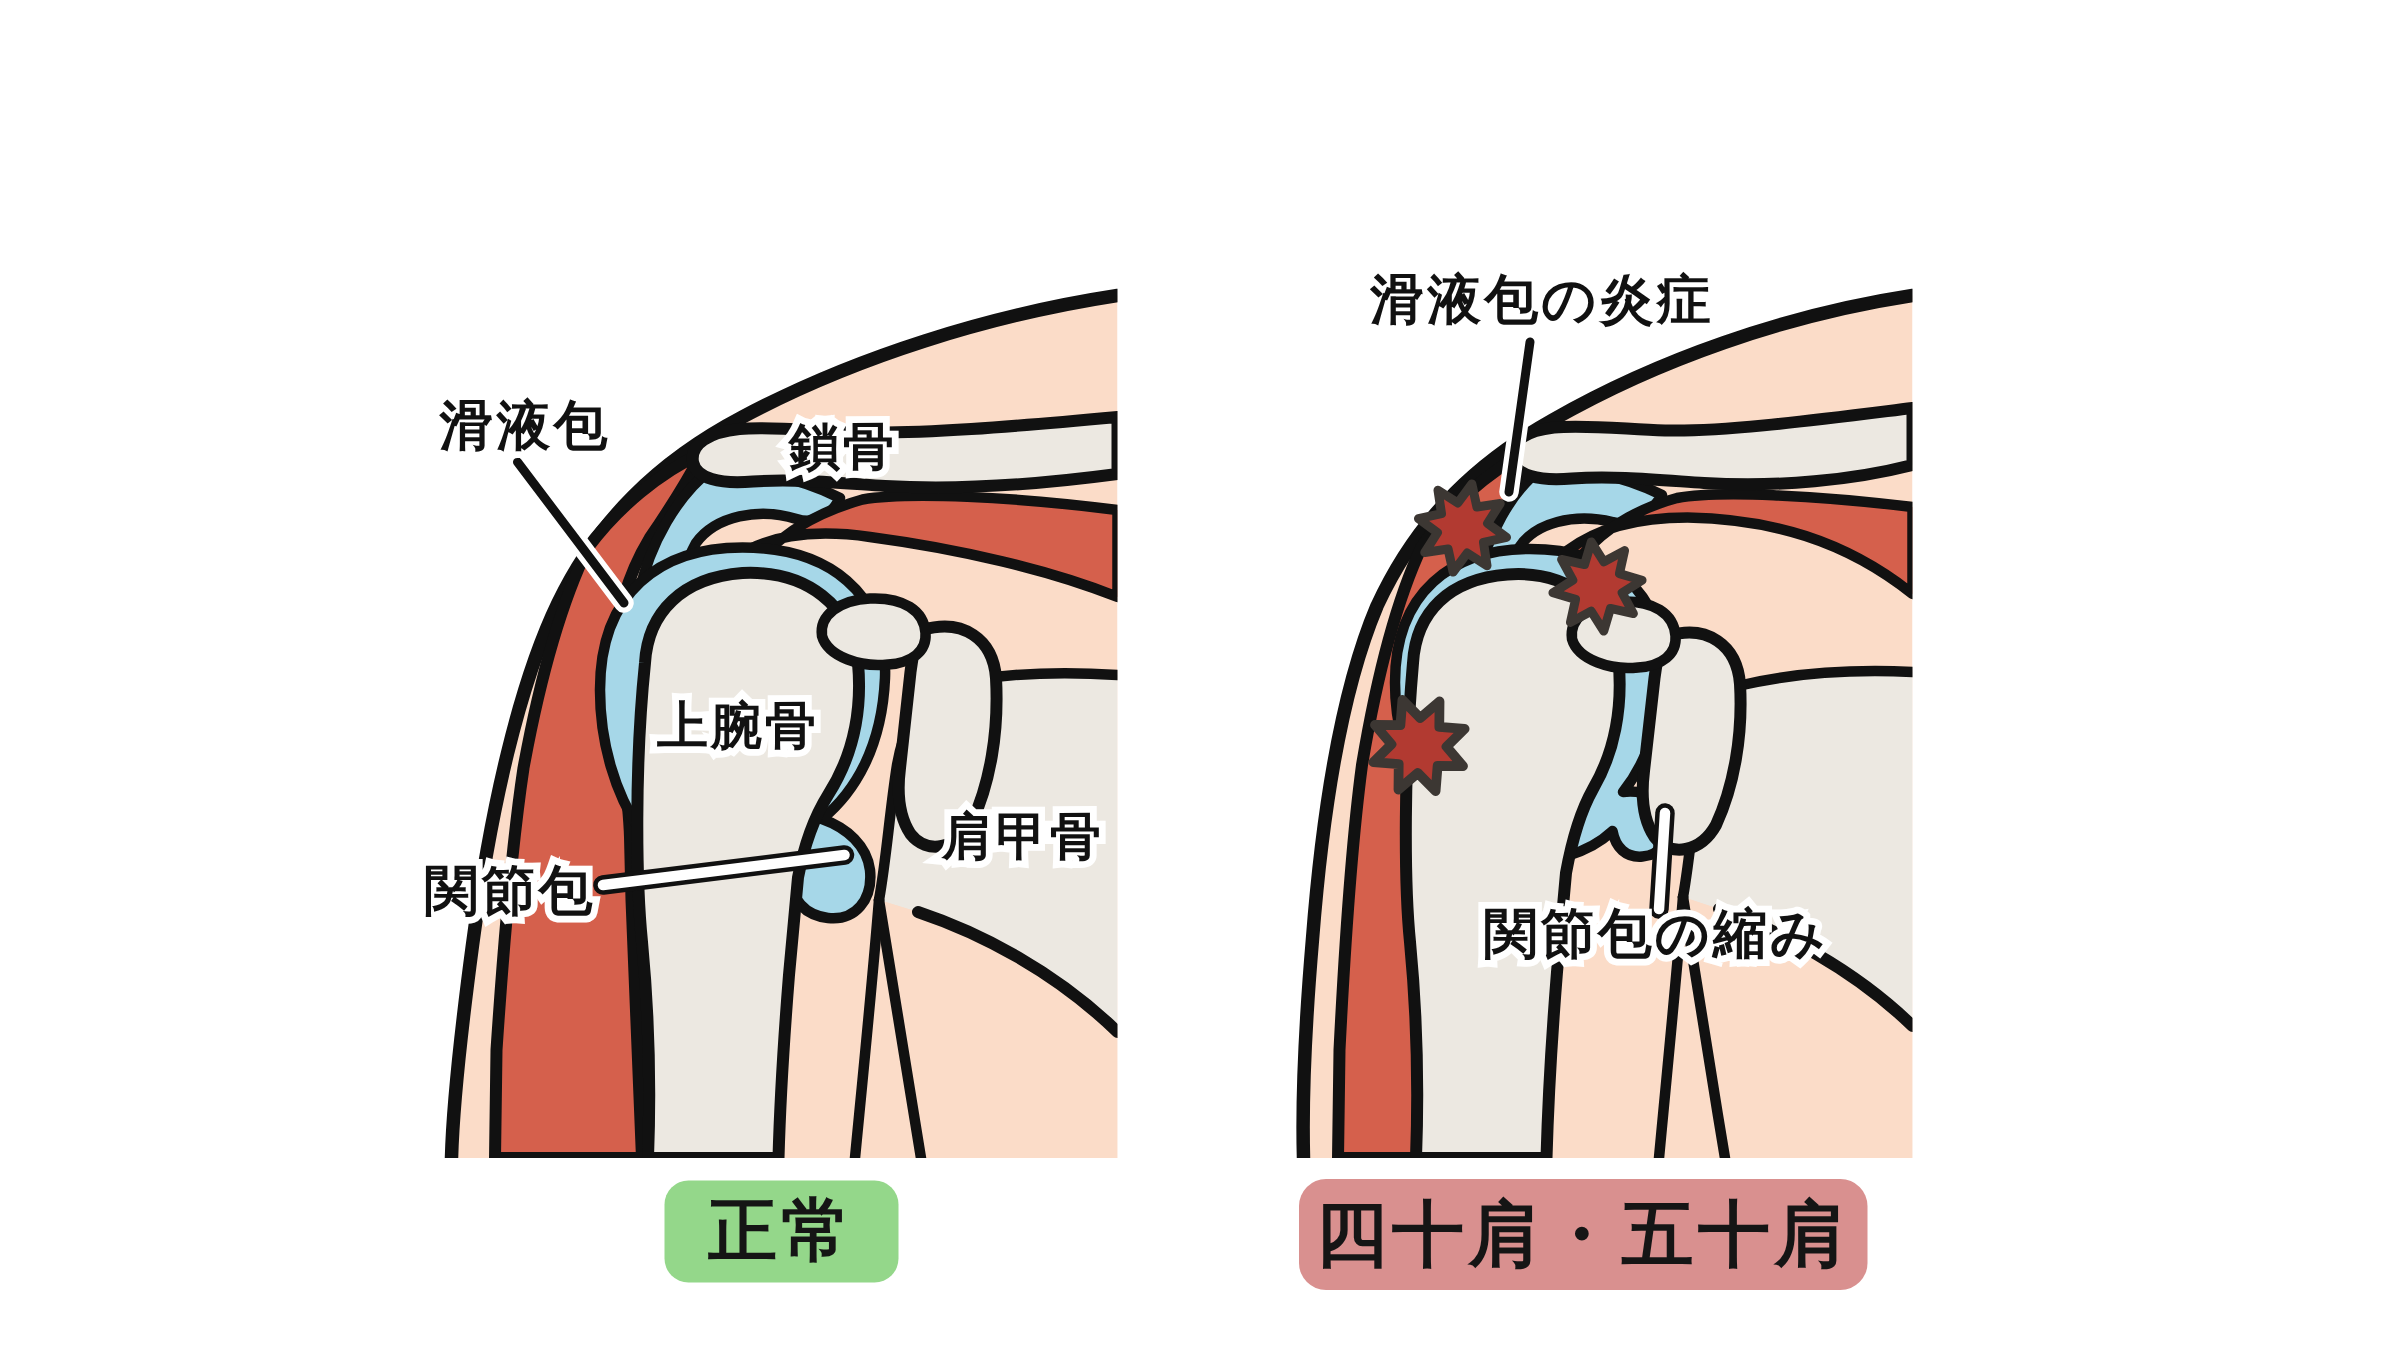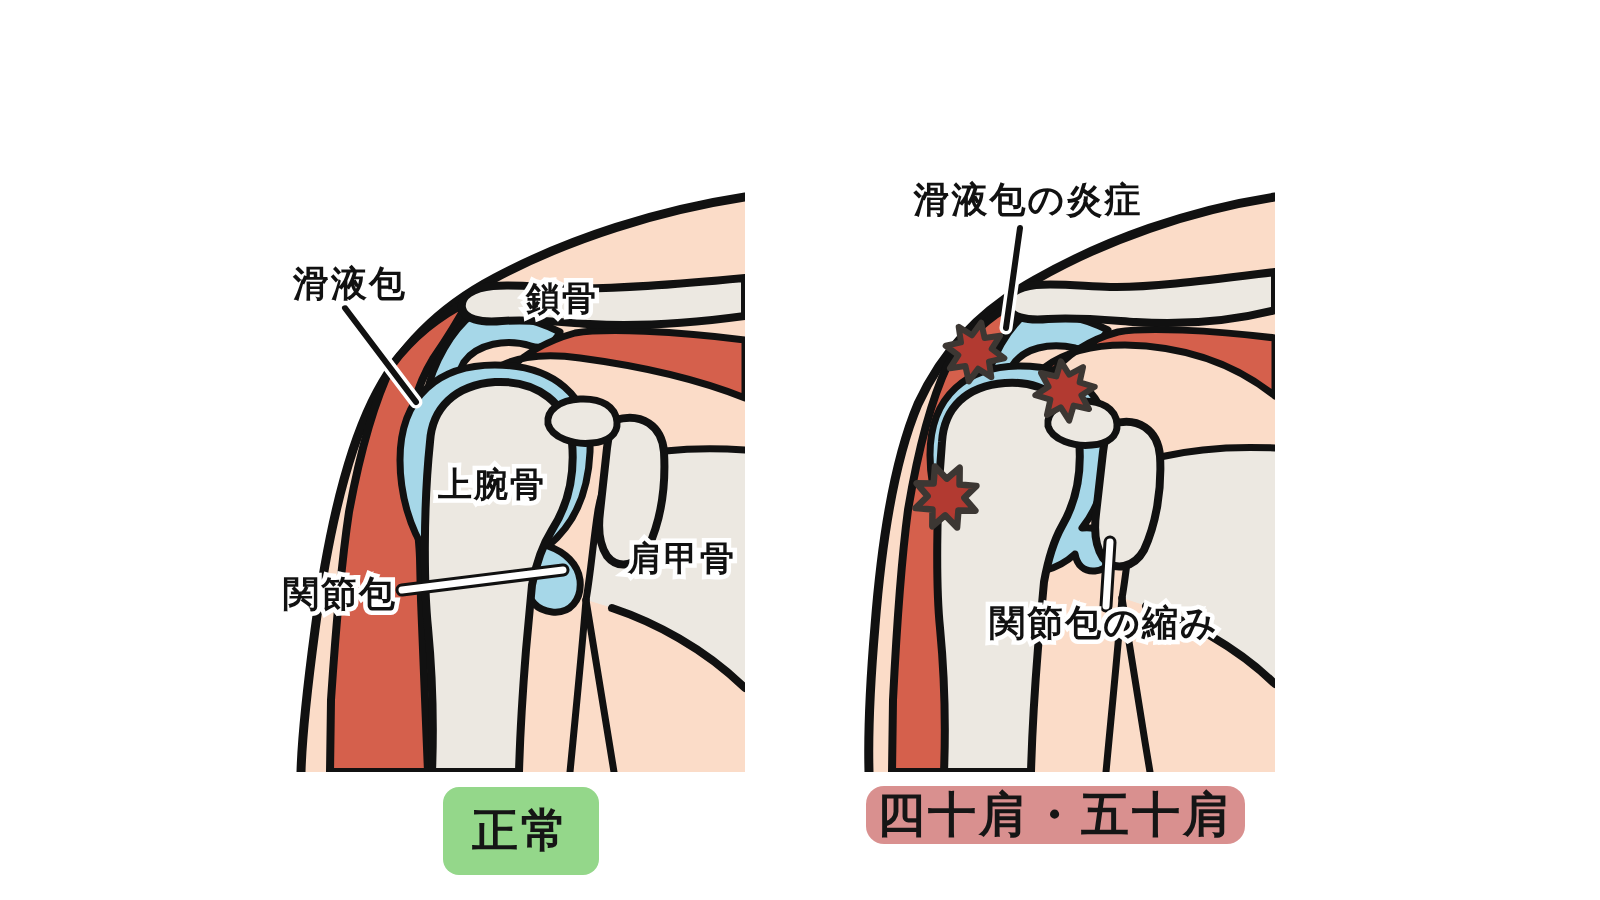--- a/index.html
+++ b/index.html
@@ -22,23 +22,23 @@
        stroke:var(--halo);stroke-width:9px;paint-order:stroke;
        text-anchor:middle;dominant-baseline:middle;letter-spacing:2px;}
   .lbl-lg{font-size:36px;}
   .cas-w{stroke:var(--halo);stroke-width:13;fill:none;stroke-linecap:round;}
   .cas-b{stroke:var(--outline);stroke-width:13;fill:none;stroke-linecap:round;}
   .ptr-b{stroke:var(--outline);stroke-width:6;fill:none;stroke-linecap:round;}
   .ptr-w{stroke:var(--halo);stroke-width:7;fill:none;stroke-linecap:round;}
   .star{fill:var(--inflammation);stroke:var(--inflammation_edge);stroke-width:6;stroke-linejoin:round;}
   .badge{position:absolute;display:flex;align-items:center;justify-content:center;
          font-weight:bold;color:#151515;letter-spacing:3px;}
-  #badge-normal{left:443px;top:787px;width:156px;height:88px;border-radius:16px;
+  #badge-normal{left:443px;top:787px;width:156px;height:68px;border-radius:16px;
                 background:var(--badge_normal);font-size:46px;}
-  #badge-frozen{left:866px;top:786px;width:379px;height:58px;border-radius:18px;
+  #badge-frozen{left:866px;top:786px;width:379px;height:74px;border-radius:18px;
                 background:var(--badge_frozen);font-size:48px;}
 </style>
 </head>
 <body>
 
 <div id="stage">
 
   <svg style="left:280px;top:180px" width="465" height="592" viewBox="0 0 465 592">
 
     <path class="skin" d="M465,17 C380,30 290,58 215,98 C158,128 118,168 92,222 C66,276 47,360 35,450 C27,510 22,555 21,592 L465,592 Z"></path>

